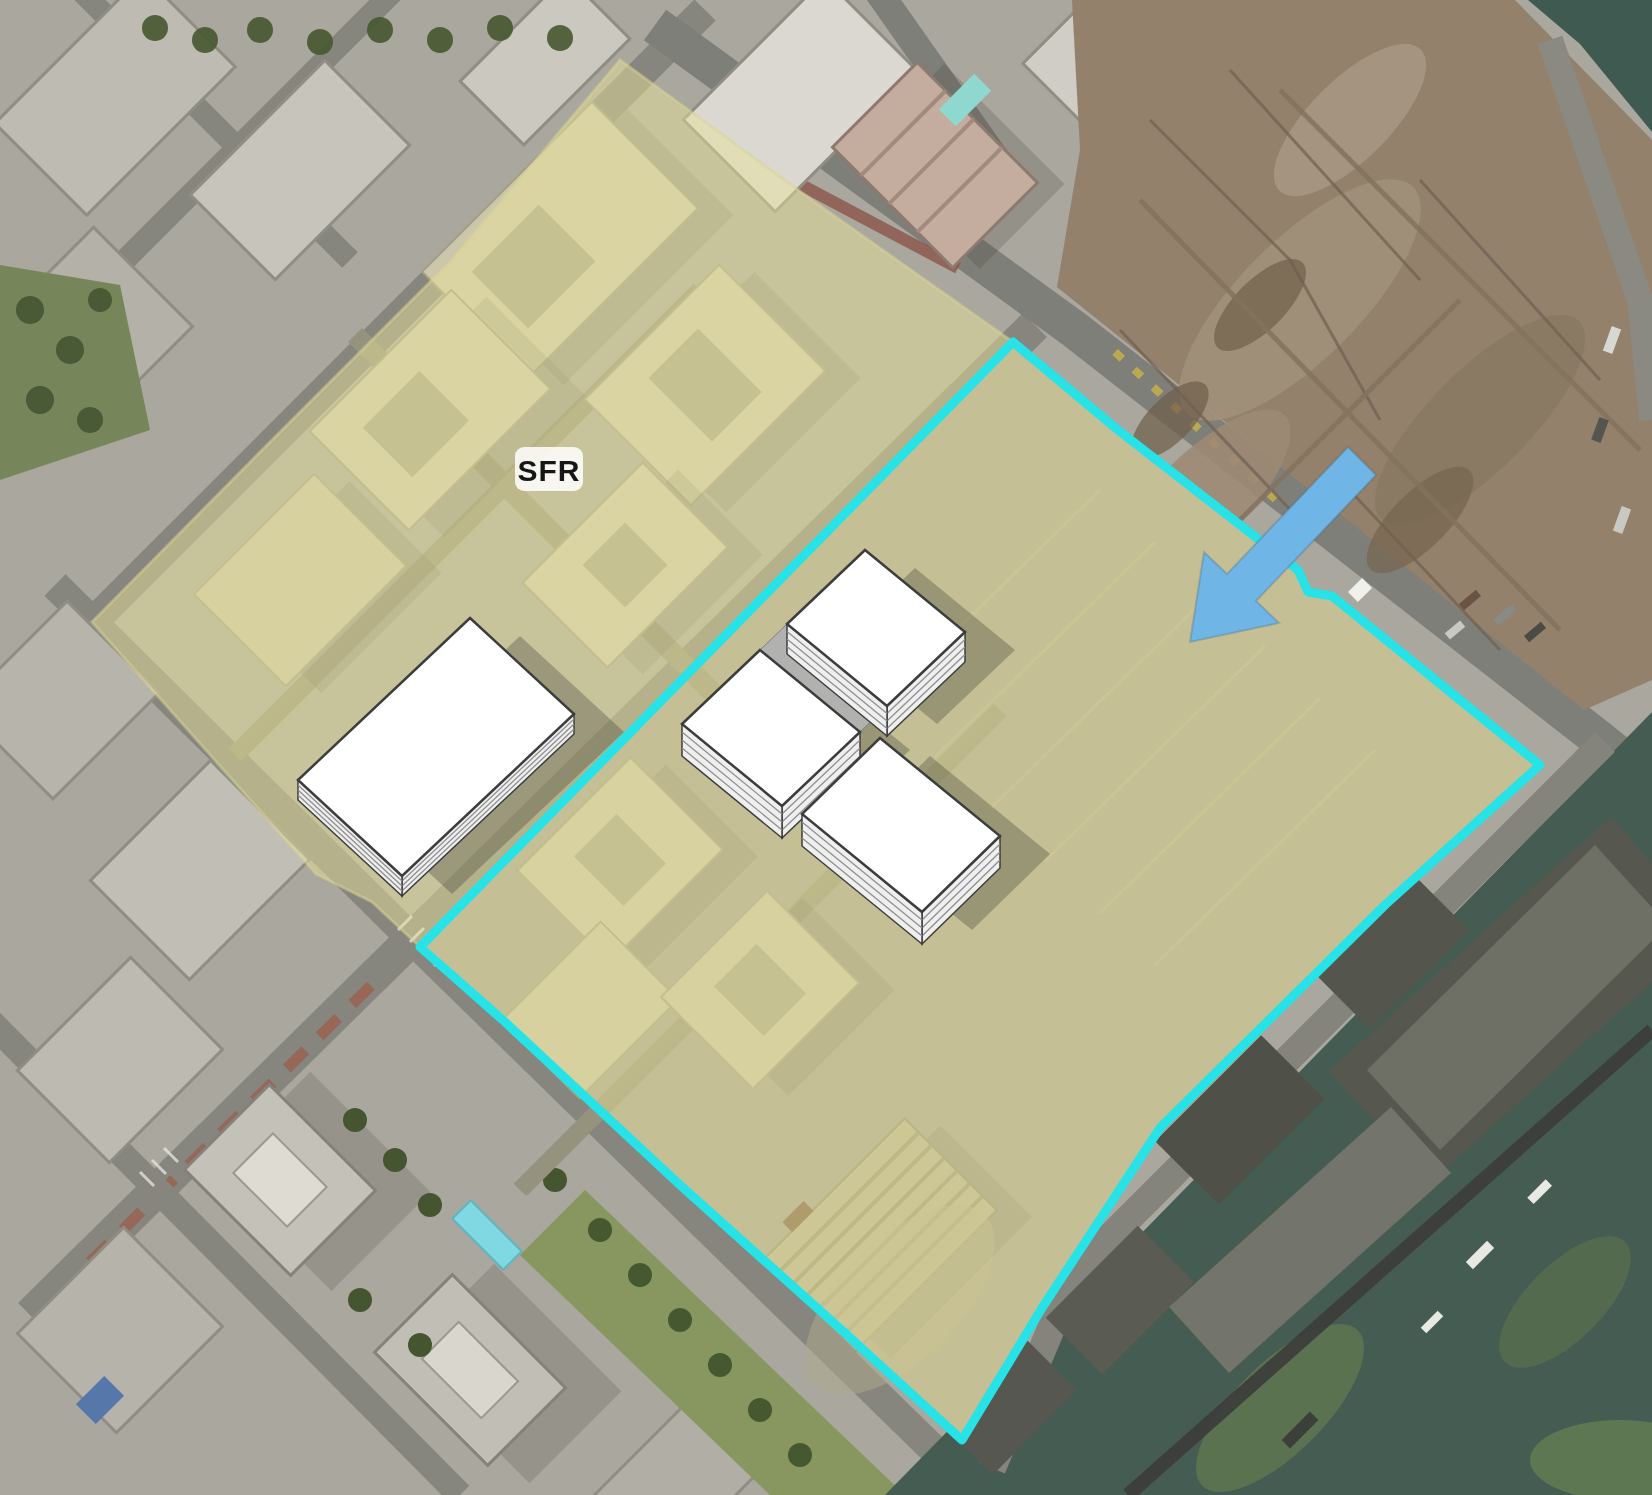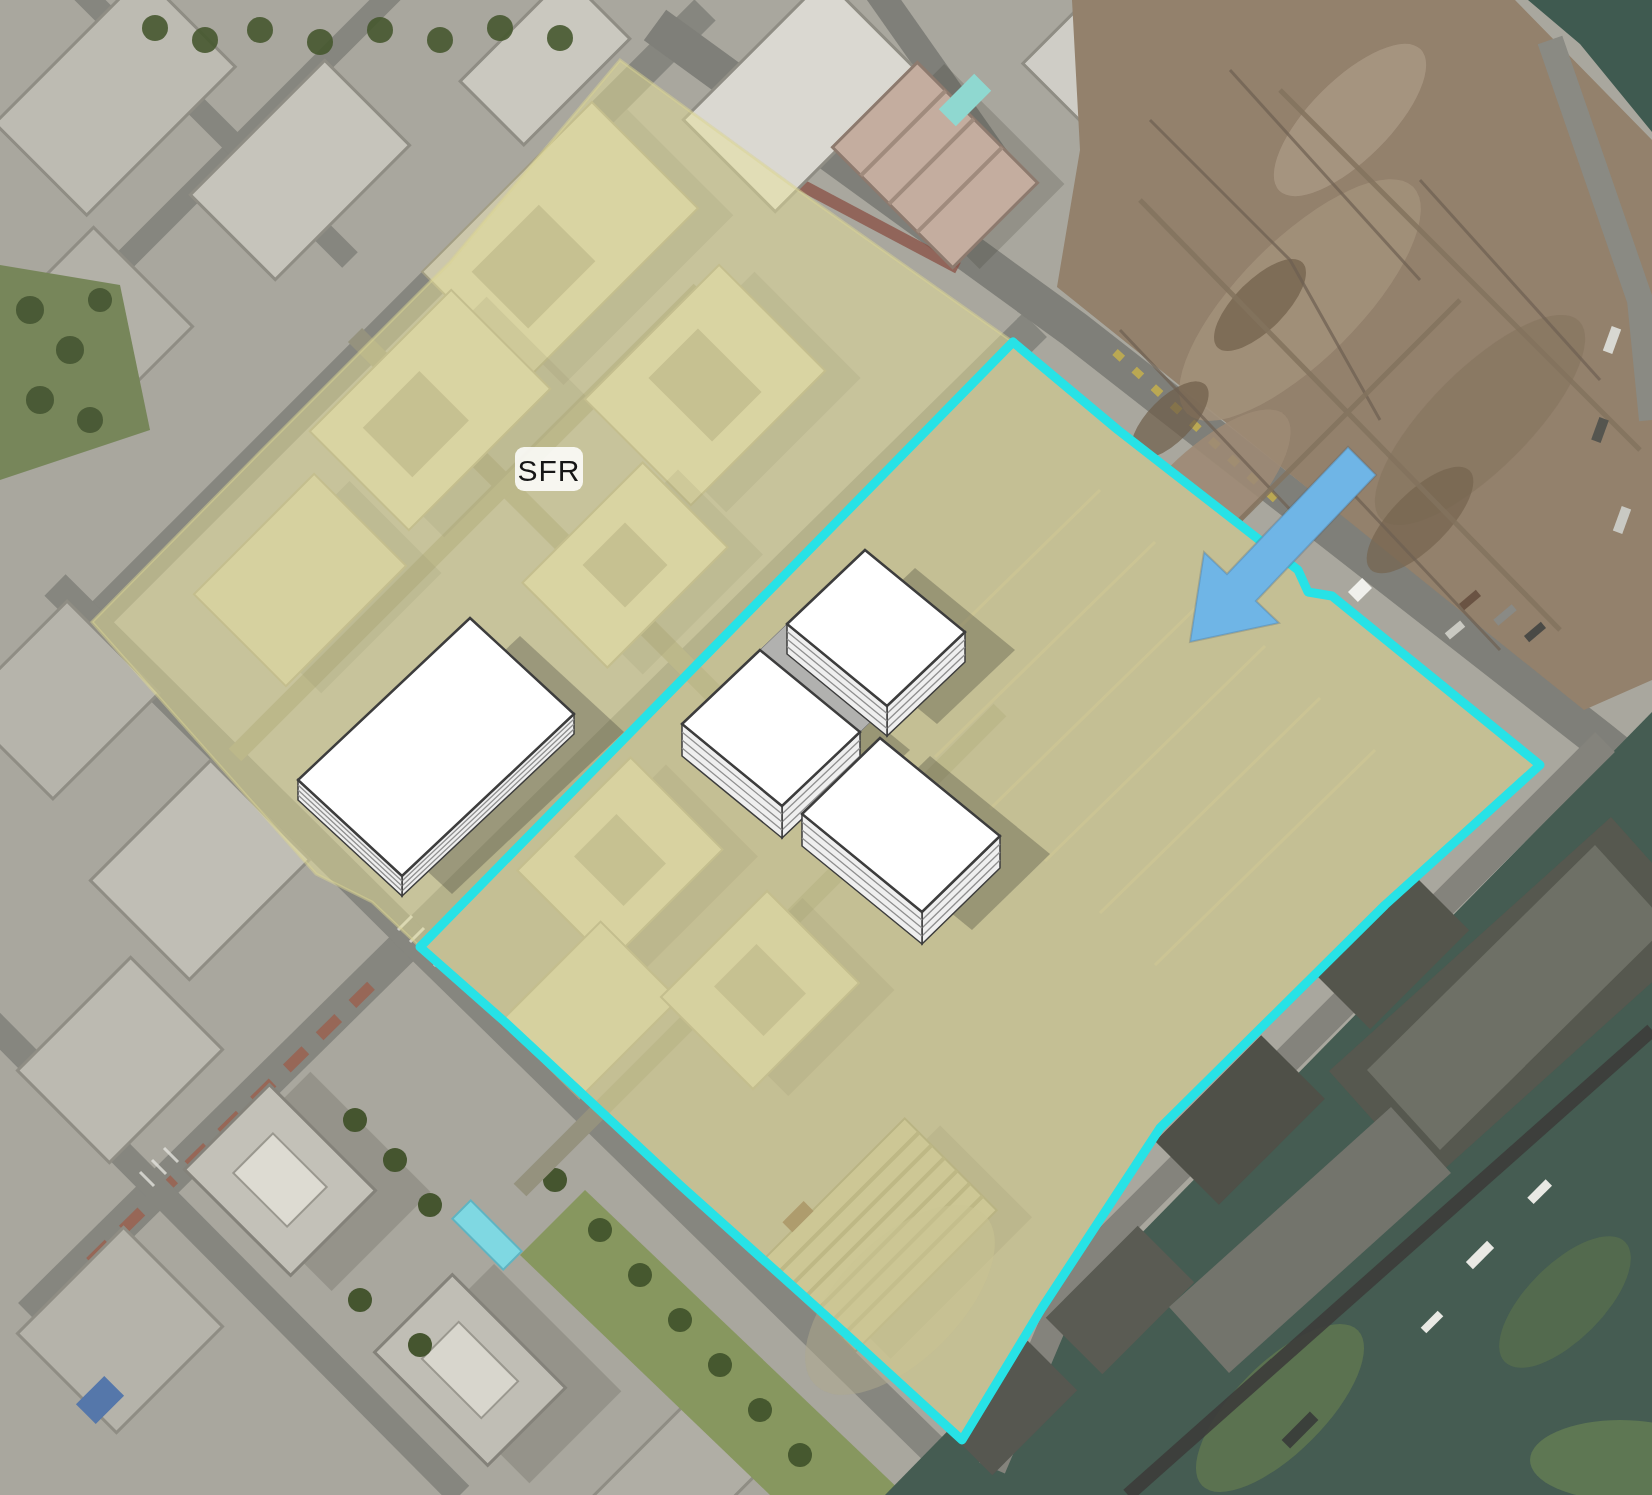--- a/index.html
+++ b/index.html
@@ -1,17 +1,17 @@
 <!DOCTYPE html>
 <html><head>
 <meta charset="utf-8">
 <style>
   html,body{margin:0;padding:0;background:#6b6b66;}
   .stage{position:relative;width:1652px;height:1495px;overflow:hidden;background:#a9a79e;
-         font-family:"Liberation Sans", sans-serif;}
+         font-family:"Liberation Sans", sans-serif;font-weight:bold;}
   svg{display:block;width:1652px;height:1495px;}
   text{font-family:"Liberation Sans", sans-serif;}
 </style>
 </head>
 <body>
 
 <div class="stage">
 <svg viewBox="0 0 1652 1495" xmlns="http://www.w3.org/2000/svg">
 
   <g>

